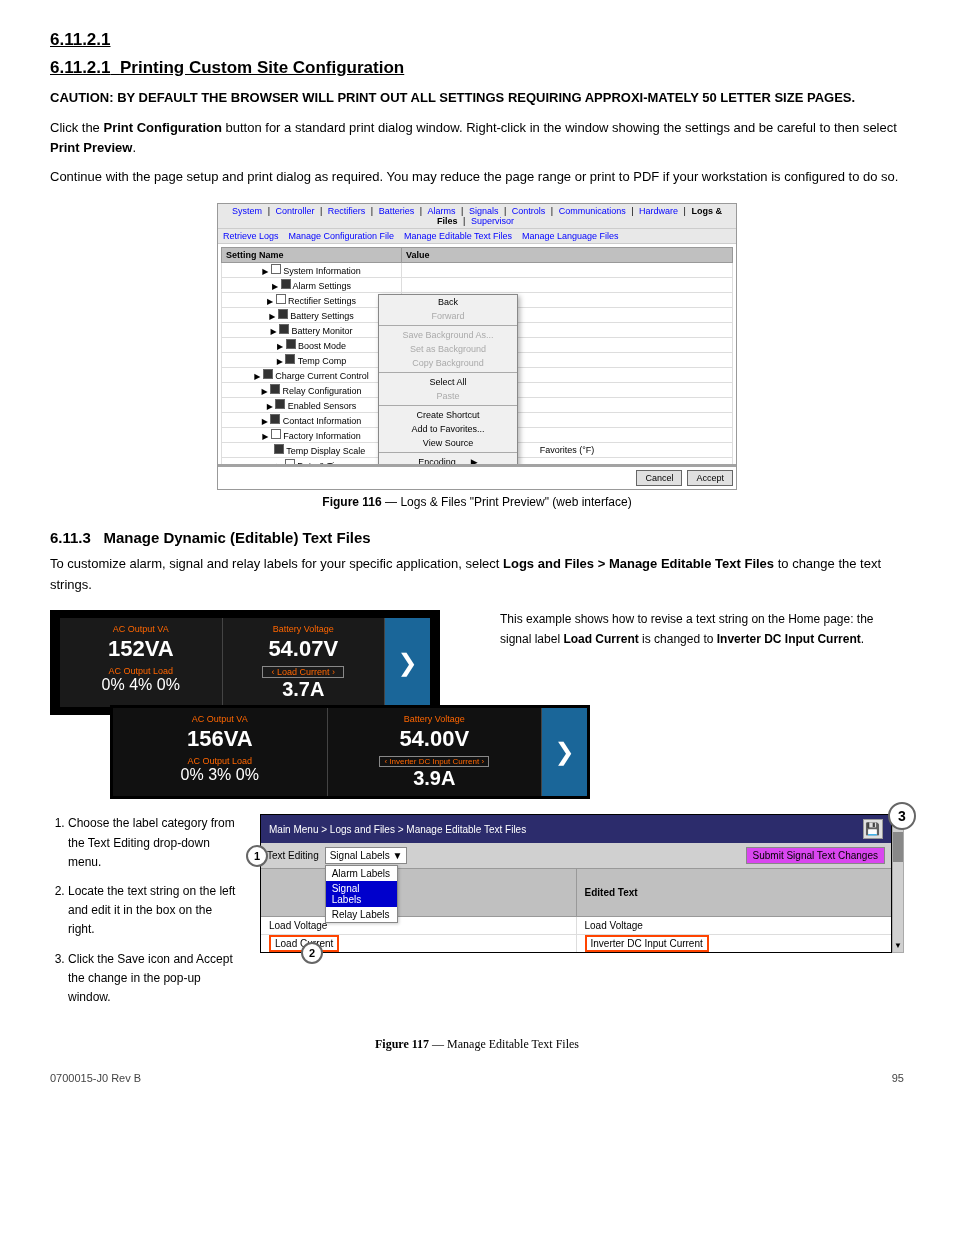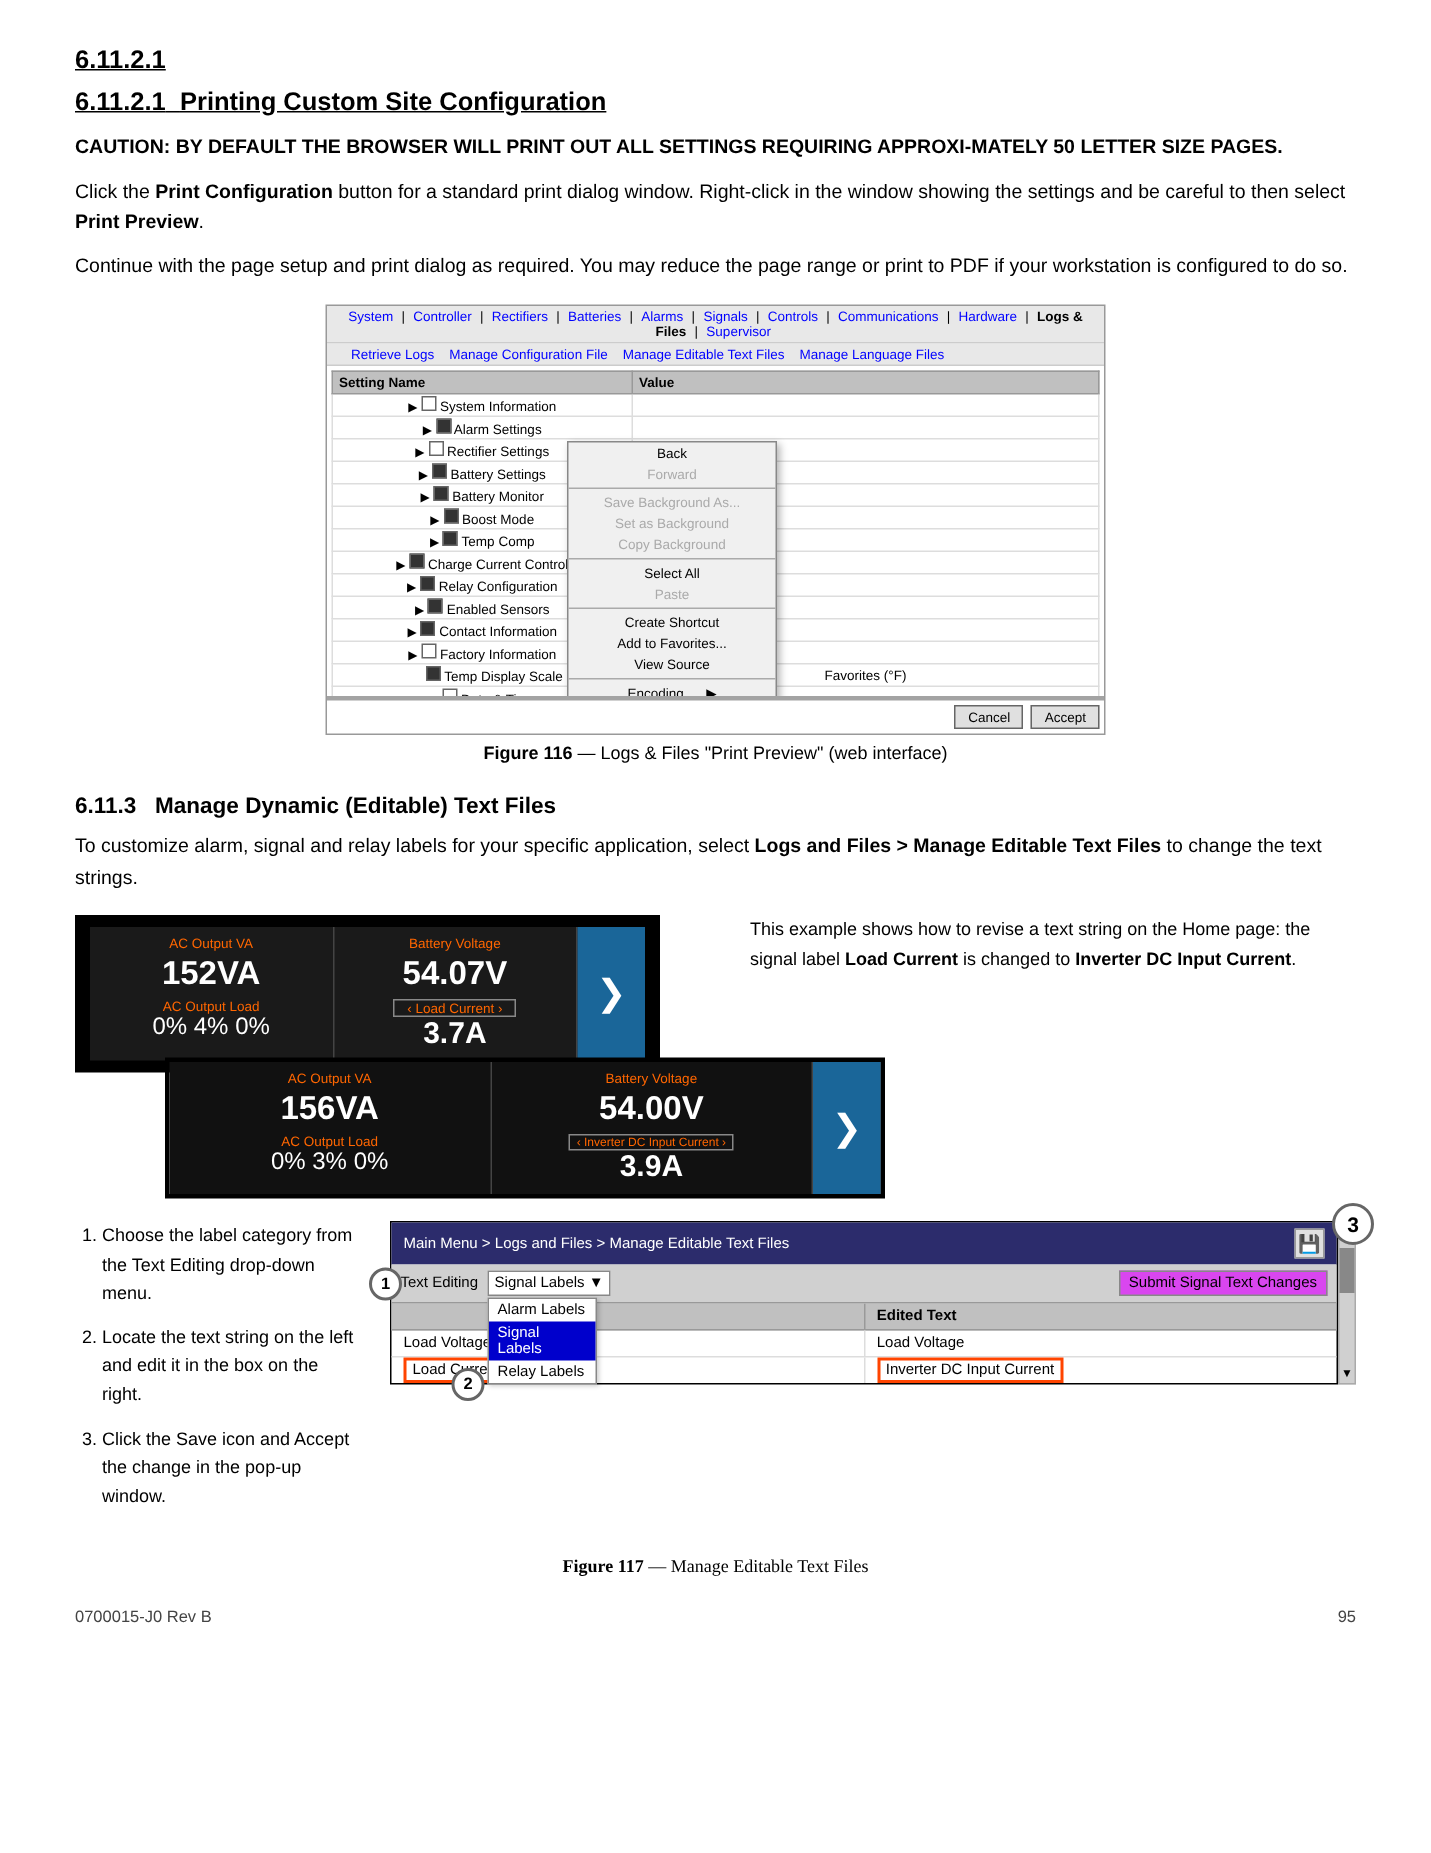--- a/index.html
+++ b/index.html
@@ -61,21 +61,21 @@
       background: #e8e8e8;
       padding: 2px 5px;
       font-size: 9px;
       border-bottom: 1px solid #ccc;
       color: #00f;
     }
     .web-nav-bar span { margin-right: 3px; color: #00f; }
     .web-nav-bar span.sep { color: #000; }
     .web-sub-nav {
       background: #e8e8e8;
-      padding: 2px 16px;
+      padding: 2px 5px;
       font-size: 9px;
       border-bottom: 1px solid #ccc;
       display: flex;
       gap: 10px;
     }
     .web-sub-nav span { color: #00f; cursor: pointer; }
     .web-content {
       display: flex;
       position: relative;
     }
@@ -399,21 +399,21 @@
       <span>Manage Configuration File</span>
       <span>Manage Editable Text Files</span>
       <span>Manage Language Files</span>
     </div>
 
     <div class="web-content" style="height:220px; overflow:hidden;">
       <div class="settings-table">
         <table>
           <thead>
             <tr>
-              <th style="width:200px;">Setting Name</th>
+              <th style="width:180px;">Setting Name</th>
               <th>Value</th>
             </tr>
           </thead>
           <tbody>
             <tr>
                 <td><span class="expand-btn">▶</span> <span class="checkbox-cell"></span> System Information</td>
                 <td></td>
               </tr>
             <tr>
                 <td><span class="expand-btn">▶</span> <span class="checkbox-cell checked"></span> Alarm Settings</td>
@@ -600,21 +600,21 @@
                 <div class="dropdown-item">Alarm Labels</div>
                 <div class="dropdown-item active">Signal Labels</div>
                 <div class="dropdown-item">Relay Labels</div>
               </div>
             </div>
             <button class="submit-btn">Submit Signal Text Changes</button>
           </div>
 
           <div style="display:flex; background:#c0c0c0; font-size:10px; font-weight:bold; border-bottom:1px solid #999;">
             <div style="flex:1; padding:3px 8px; border-right:1px solid #999;">&nbsp;</div>
-            <div style="flex:1; padding:3px 8px;">Edited Text</div>
+            <div style="flex:1; padding:18px 8px;">Edited Text</div>
           </div>
 
           <div style="display:flex; border-bottom:1px solid #ddd; align-items:center;">
             <div style="flex:1; padding:3px 8px; font-size:10px; border-right:1px solid #ddd;">Load Voltage</div>
             <div style="flex:1; padding:3px 8px; font-size:10px;">Load Voltage</div>
           </div>
 
           <div style="display:flex; align-items:center; position:relative;">
 
             <div style="position:absolute; bottom:-12px; left:40px;">

